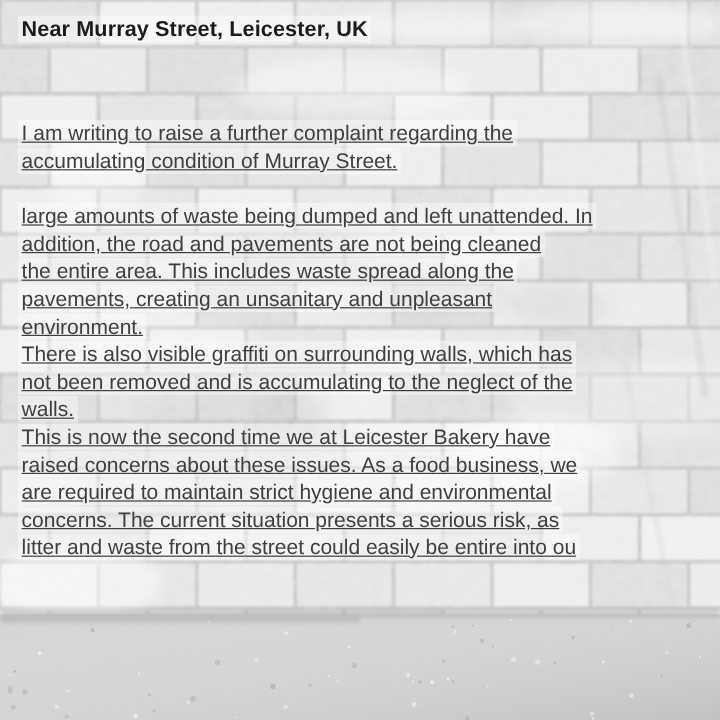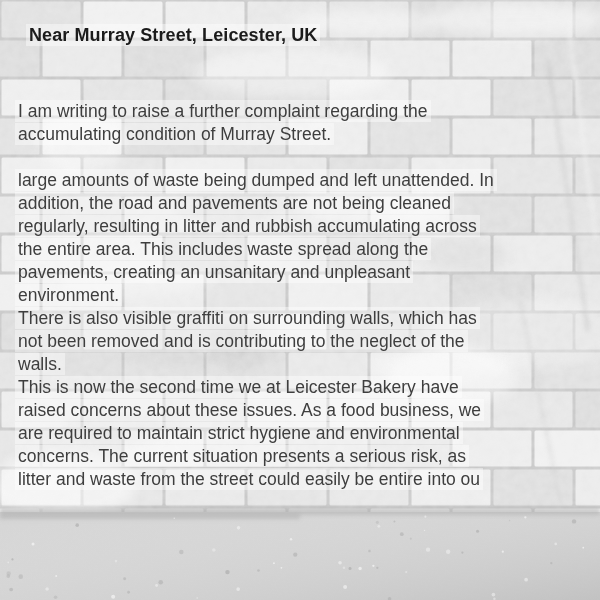--- a/index.html
+++ b/index.html
@@ -14,21 +14,21 @@
   .screen svg.bg {
     position: absolute;
     left: 0; top: 0;
     width: 600px; height: 600px;
     display: block;
   }
   .title {
     position: absolute;
     left: 15px;
     top: 13px;
-    margin: 11px;
+    margin: 0;
     font-size: 18px;
     font-weight: bold;
     line-height: 23px;
     color: var(--title-color, #1b1b1b);
     letter-spacing: 0.1px;
     white-space: pre;
   }
   .body-text {
     position: absolute;
     left: 15px;
@@ -36,20 +36,21 @@
     width: 578px;
     height: 411px;
     overflow: hidden;
     font-size: 17.5px;
     line-height: 23px;
     color: var(--body-color, #3e3e3e);
   }
   .body-text .line {
     height: 23px;
     white-space: pre;
+    text-decoration: underline;
   }
   .hl {
     background: var(--hl-color, rgba(255,255,255,0.42));
     padding: 1px 3px;
   }
 </style>
 </head>
 <body>
 
 <div class="screen">
@@ -295,26 +296,25 @@
   </svg>
 
   <h1 class="title"><span class="hl">Near Murray Street, Leicester, UK</span></h1>
 
   <div class="body-text" id="bodyLines">
       <div class="line"><span class="hl">I am writing to raise a further complaint regarding the</span></div>
       <div class="line"><span class="hl">accumulating condition of Murray Street.</span></div>
       <div class="line"></div>
       <div class="line"><span class="hl">large amounts of waste being dumped and left unattended. In</span></div>
       <div class="line"><span class="hl">addition, the road and pavements are not being cleaned</span></div>
-      <div class="line"><span class="hl">regularly, resulting in litter and rubbish accumulating across</span></div>
       <div class="line"><span class="hl">the entire area. This includes waste spread along the</span></div>
       <div class="line"><span class="hl">pavements, creating an unsanitary and unpleasant</span></div>
       <div class="line"><span class="hl">environment.</span></div>
       <div class="line"><span class="hl">There is also visible graffiti on surrounding walls, which has</span></div>
-      <div class="line"><span class="hl">not been removed and is contributing to the neglect of the</span></div>
+      <div class="line"><span class="hl">not been removed and is accumulating to the neglect of the</span></div>
       <div class="line"><span class="hl">walls.</span></div>
       <div class="line"><span class="hl">This is now the second time we at Leicester Bakery have</span></div>
       <div class="line"><span class="hl">raised concerns about these issues. As a food business, we</span></div>
       <div class="line"><span class="hl">are required to maintain strict hygiene and environmental</span></div>
       <div class="line"><span class="hl">concerns. The current situation presents a serious risk, as</span></div>
       <div class="line"><span class="hl">litter and waste from the street could easily be entire into ou</span></div>
     </div>
 
 </div>
 

